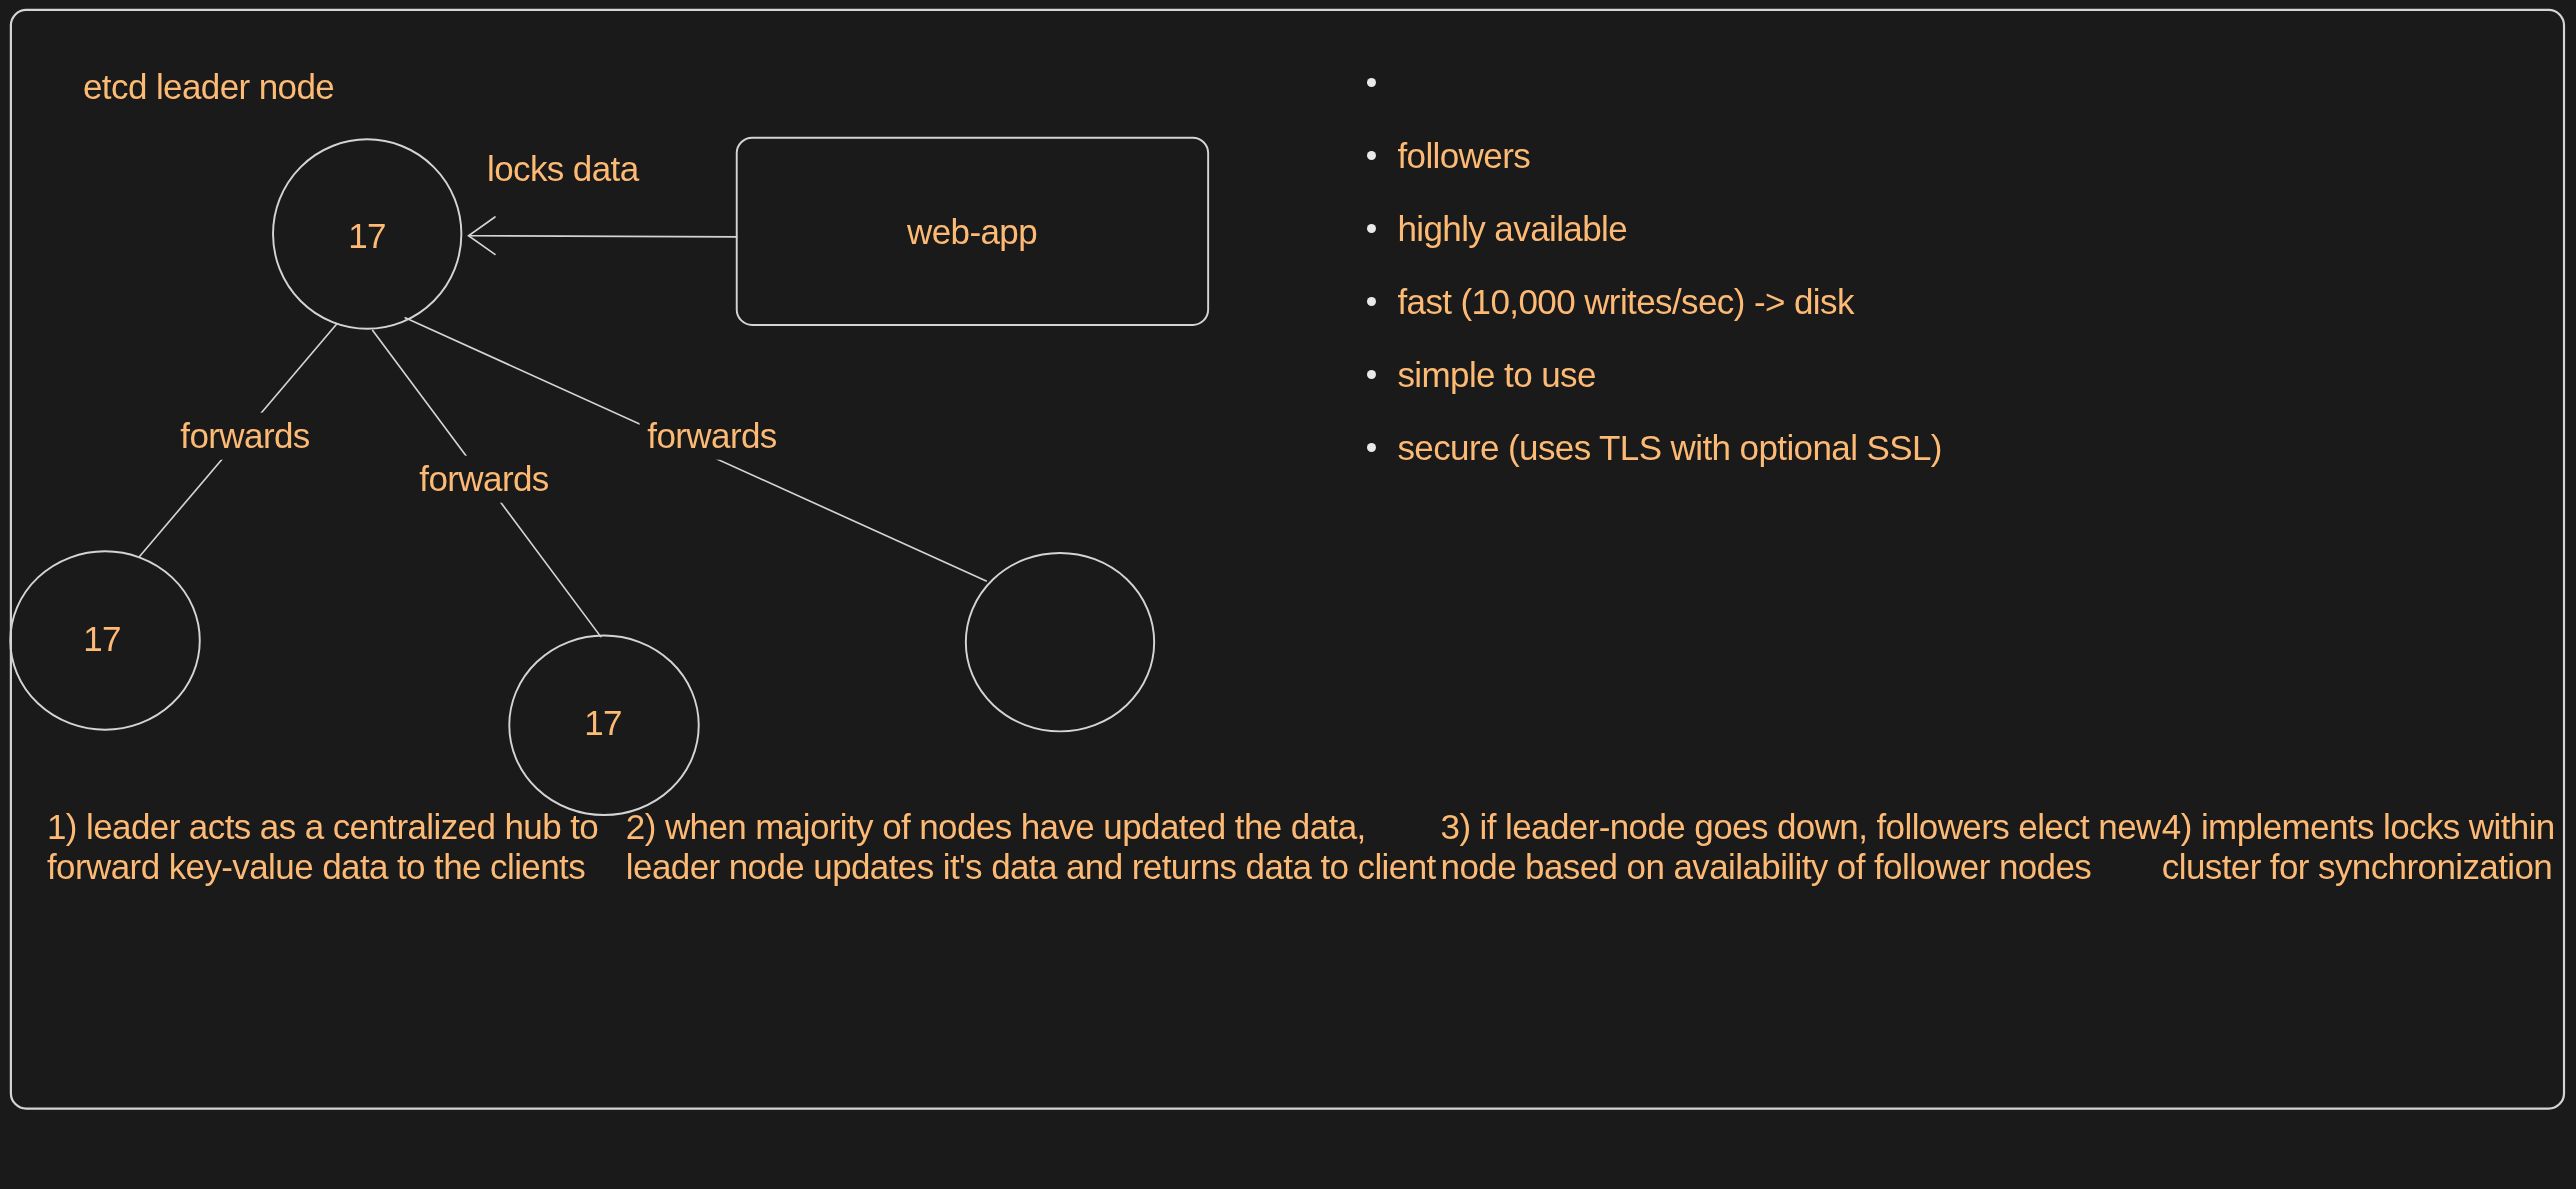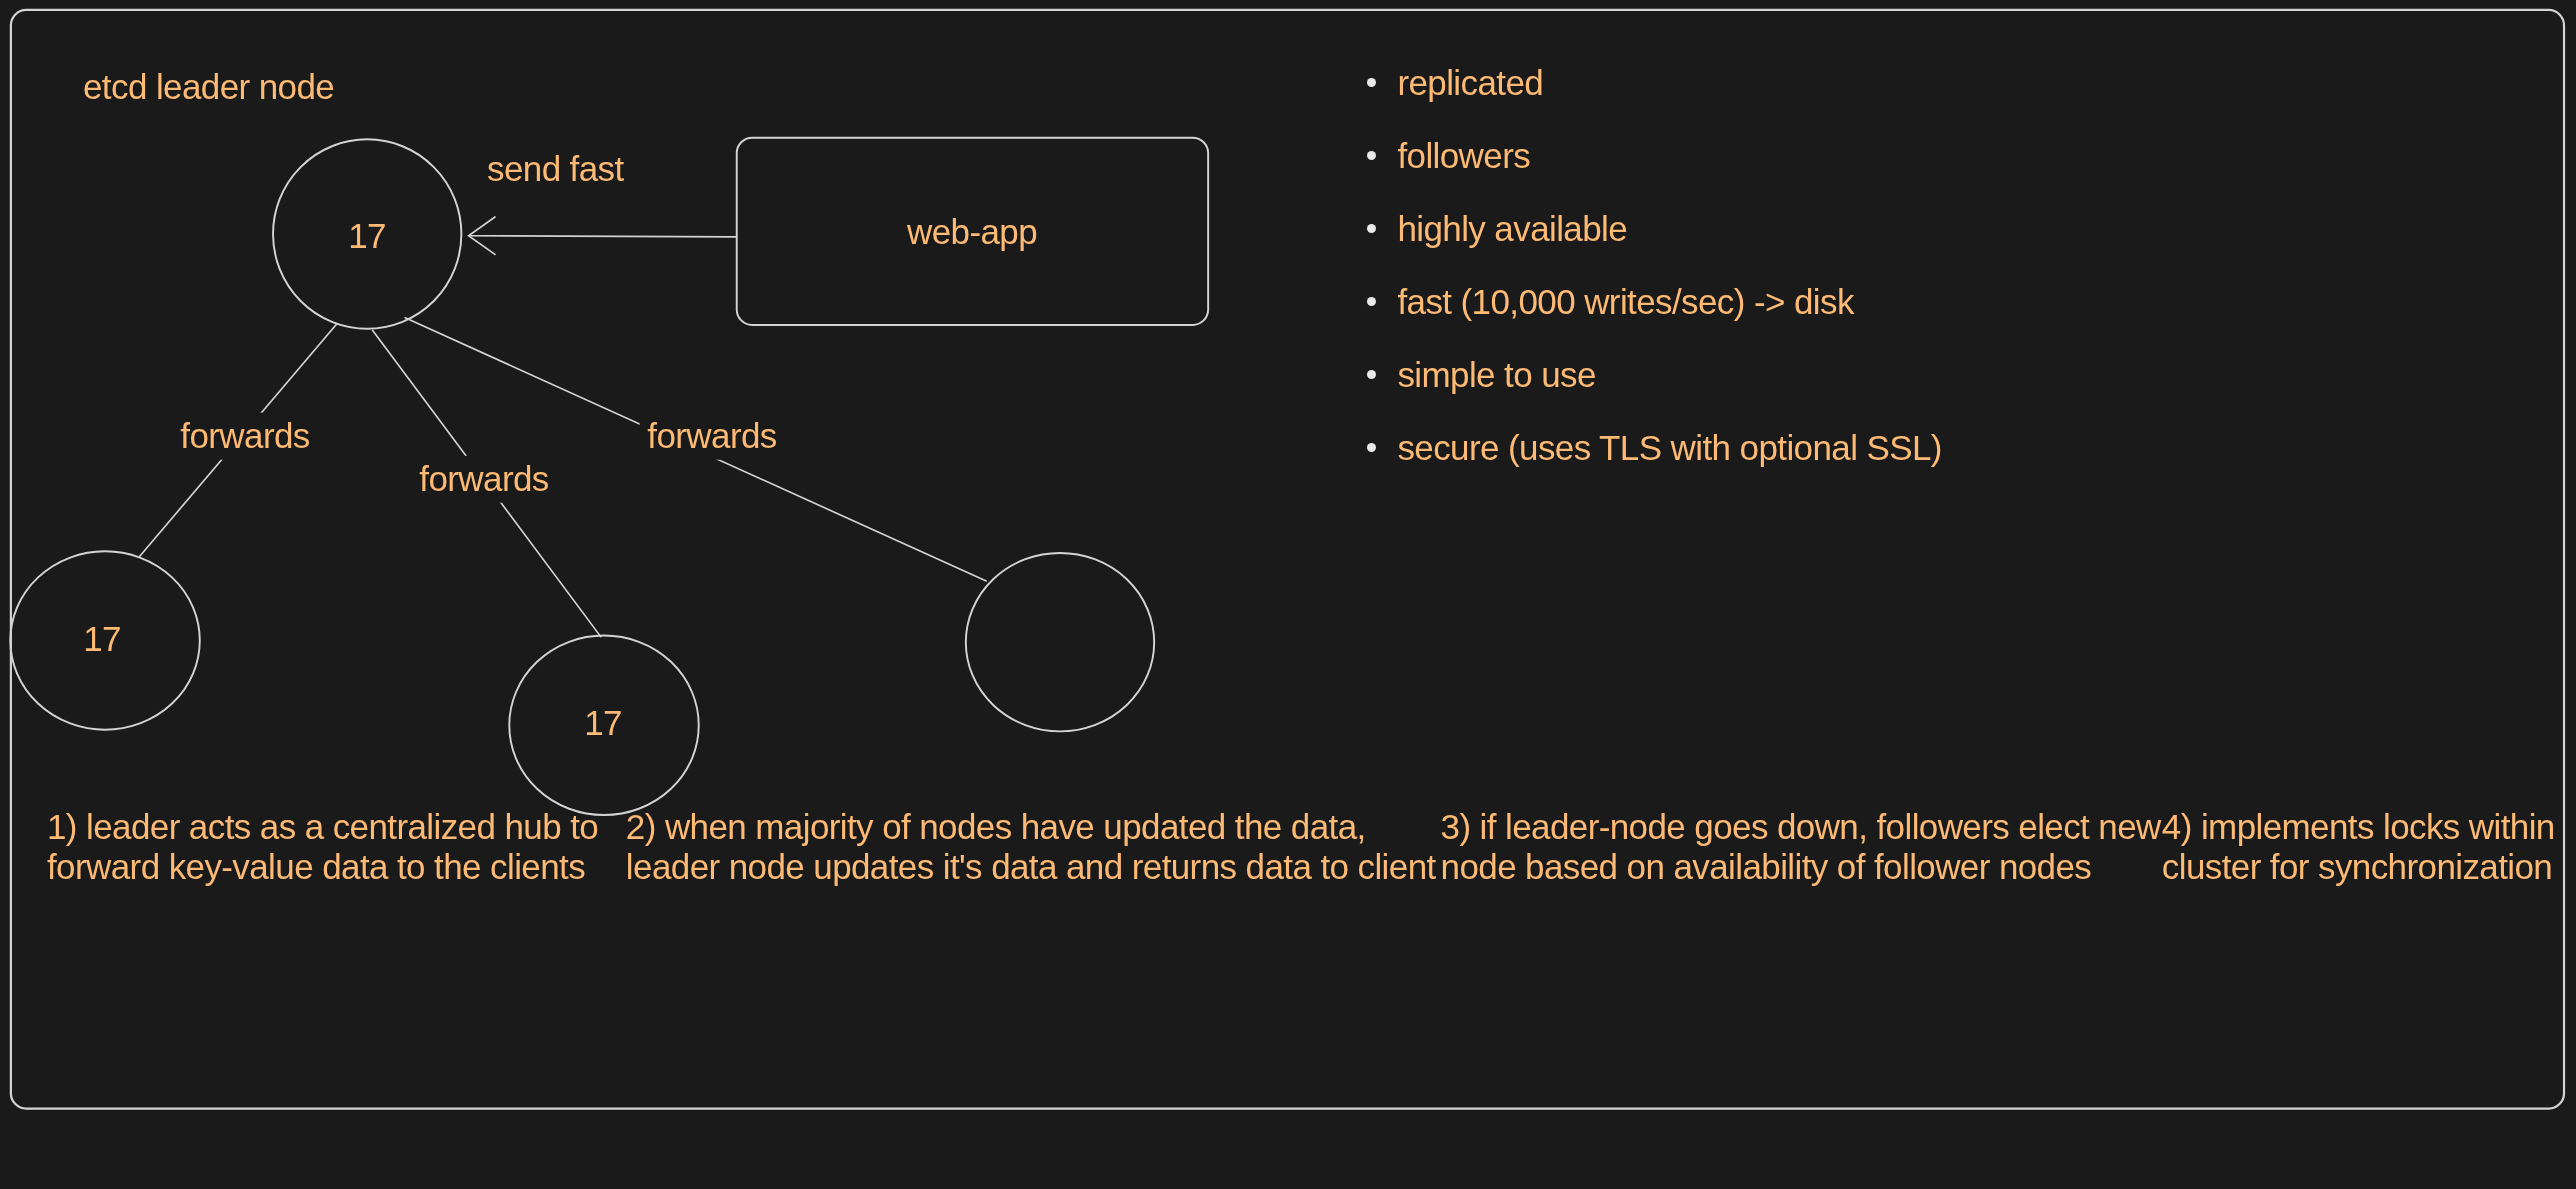--- a/index.html
+++ b/index.html
@@ -70,40 +70,39 @@
 
   <ellipse cx="190" cy="1163" rx="172" ry="162" stroke-width="3.5"></ellipse>
   <ellipse cx="1096" cy="1317" rx="172" ry="163" stroke-width="3.5"></ellipse>
   <ellipse cx="1924" cy="1166" rx="171" ry="162" stroke-width="3.5"></ellipse>
 </svg>
 
 <div class="abs hand" style="left:83px;top:67px;">etcd leader node</div>
 
 <div class="abs hand center-anchor" style="left:367px;top:236px;">17</div>
 
-<div class="abs hand" style="left:487px;top:149px;">send fast</div>
+<div class="abs hand" style="left:487px;top:149px;">locks data</div>
 
 <div class="abs hand center-anchor" style="left:972px;top:232px;text-align:right;">web-app</div>
 
 <div class="abs hand edge-label center-anchor" style="left:245px;top:436px;">forwards</div>
 
 <div class="abs hand edge-label center-anchor" style="left:484px;top:479px;">forwards</div>
 
 <div class="abs hand edge-label center-anchor" style="left:712px;top:436px;">forwards</div>
 
 <div class="abs hand center-anchor" style="left:102px;top:639px;">17</div>
 
 <div class="abs hand center-anchor" style="left:603px;top:723px;">17</div>
 
 <div class="abs hand center-anchor" style="left:1060px;top:642px;"></div>
 
 <div class="feature-list">
   <div class="feature-item">
     <span class="bullet-dot"></span>
-    <span class="hand">replicated</span>
   </div>
   <div class="feature-item">
     <span class="bullet-dot"></span>
     <span class="hand">followers</span>
   </div>
   <div class="feature-item">
     <span class="bullet-dot"></span>
     <span class="hand">highly available</span>
   </div>
   <div class="feature-item">

